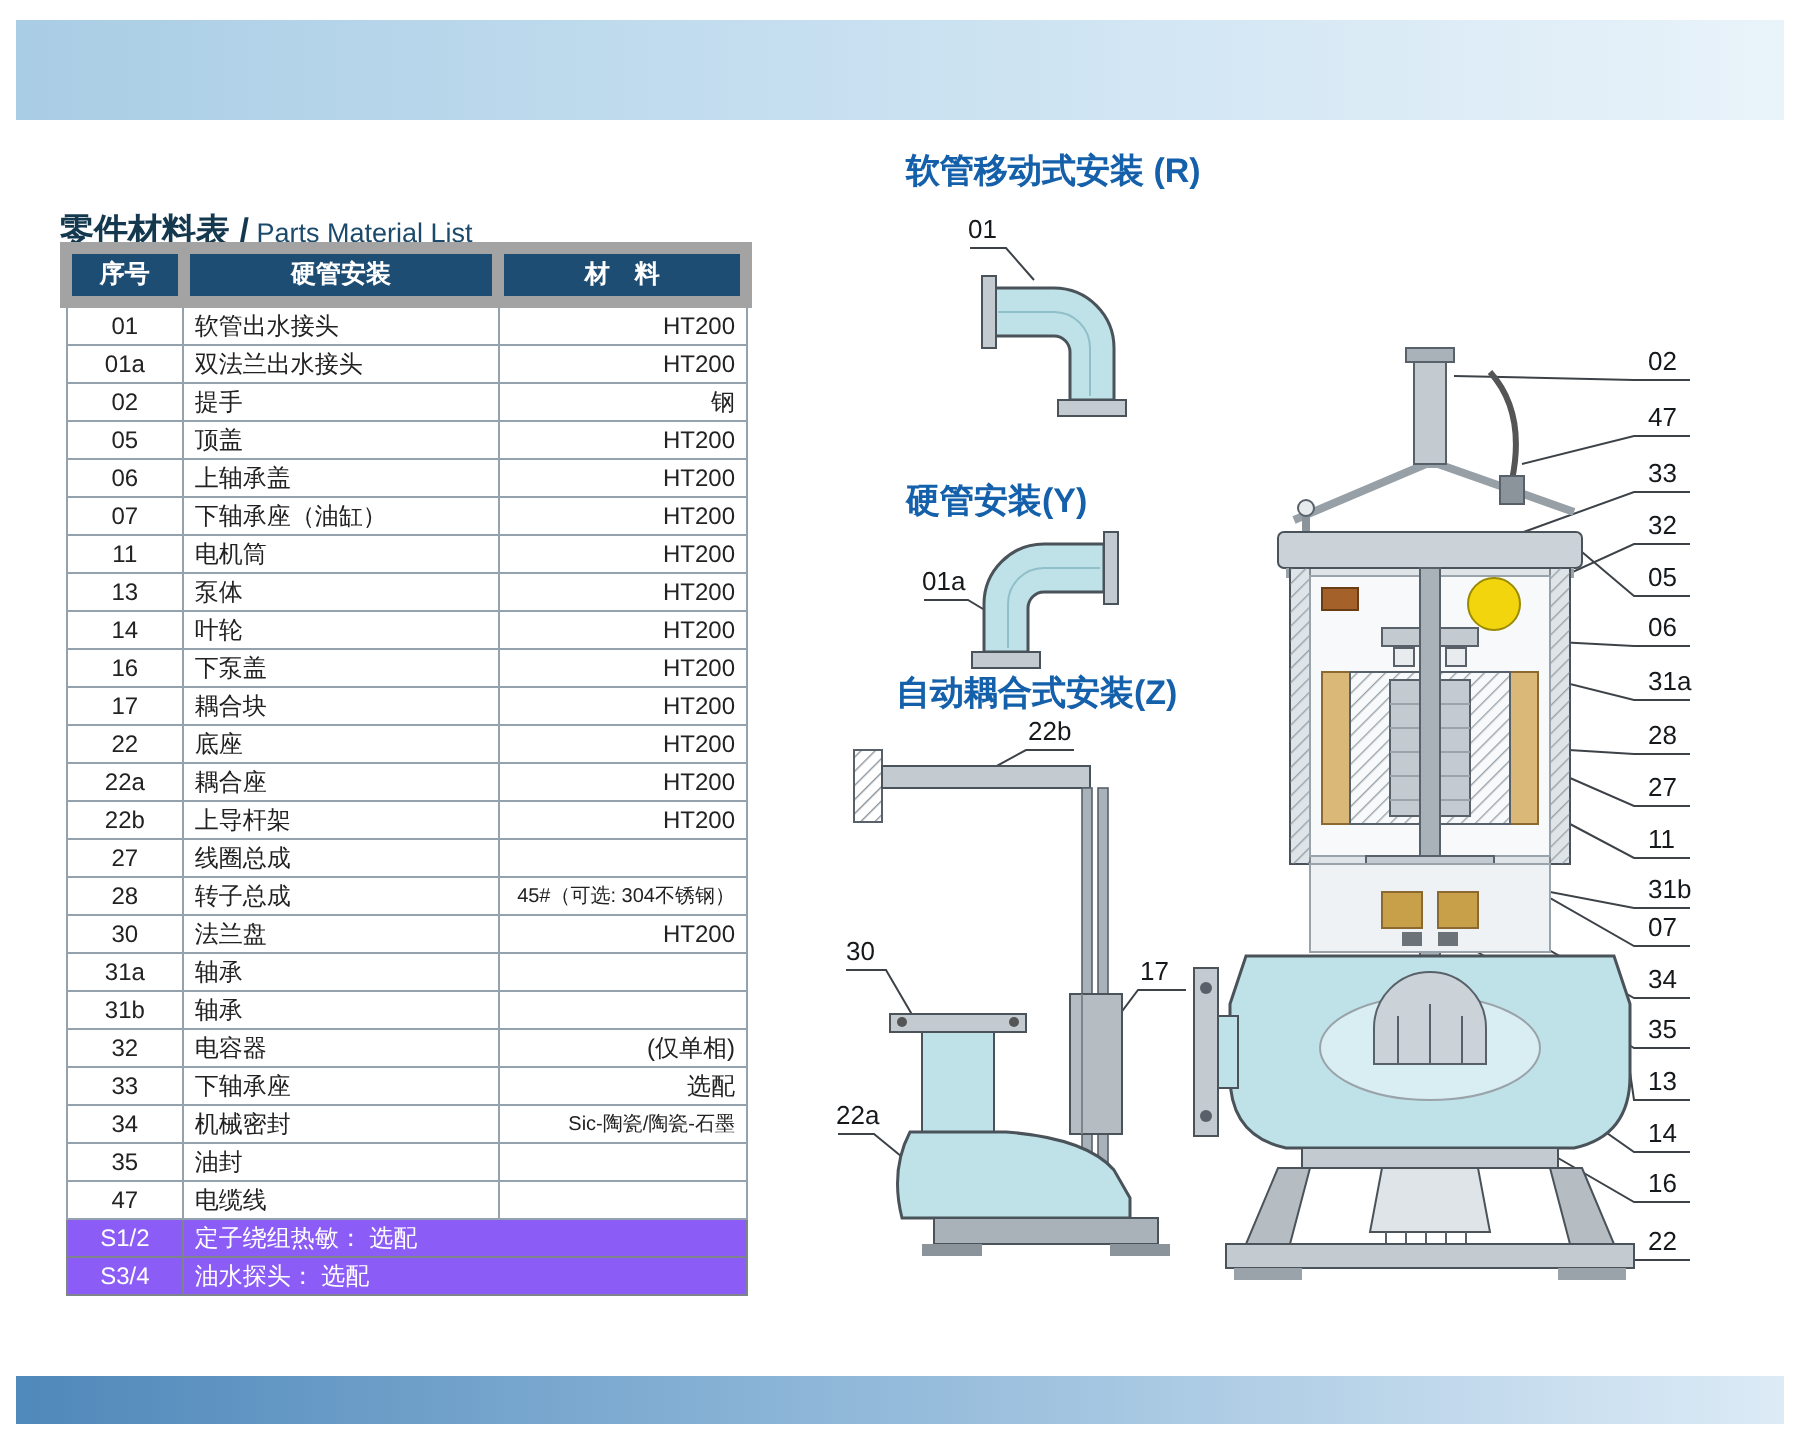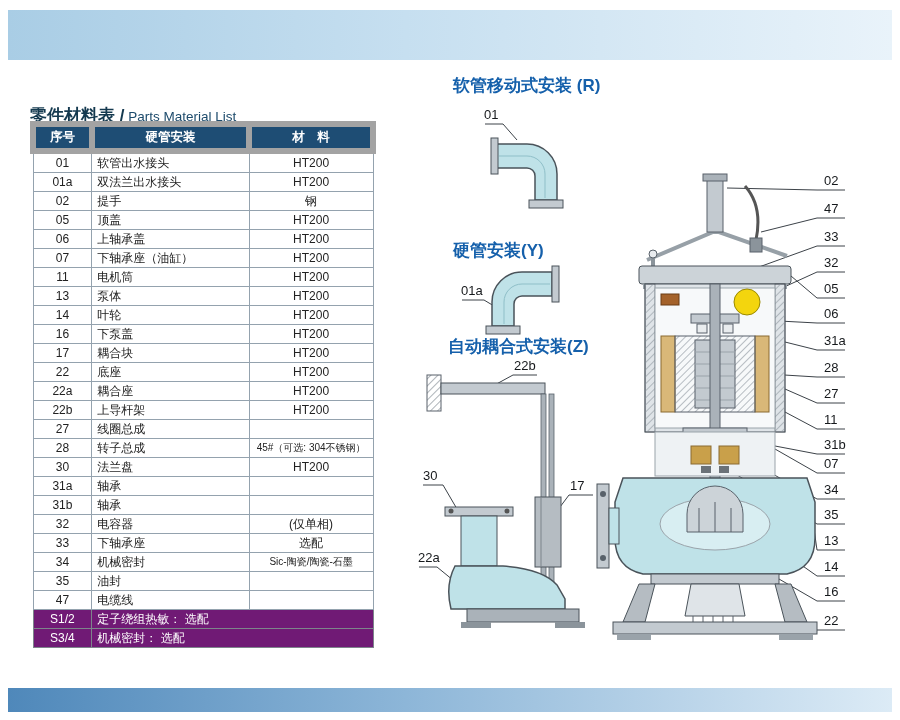--- a/index.html
+++ b/index.html
@@ -12,23 +12,23 @@
   .title{position:absolute;left:30px;top:92px;margin:0;white-space:nowrap;text-decoration:underline;}
   .t-zh{font-weight:bold;font-size:17px;color:#14394f;}
   .t-en{font-weight:normal;font-size:13.5px;color:#1c4a6b;}
   .parts-table{position:absolute;left:30px;top:121px;width:346px;border-collapse:collapse;
         font-size:12px;color:#222;}
   .parts-table th{background:#1e4d74;color:#fff;font-weight:bold;border:6px solid #a3a3a3;
         height:21px;font-size:12.5px;padding:0 4px;}
   .parts-table td{border:1px solid #94a2ae;height:18px;padding:0 5px;background:#fff;}
   td.c-no{text-align:center;width:50px;}
   td.c-name{width:158px;text-align:left;margin-top:17px;}
-  td.c-mat{text-align:center;width:120px;}
+  td.c-mat{text-align:right;width:120px;}
   td.small{font-size:10px;}
-  tr.note td{background:#701a75;color:#fff;border-color:#7d848b;text-align:left;}
+  tr.note td{background:#8b5cf6;color:#fff;border-color:#7d848b;text-align:left;}
   tr.note td.c-no{text-align:center;}
   .sec-title{position:absolute;font-size:17px;font-weight:bold;color:#1560ab;white-space:nowrap;}
   .p-label{position:absolute;font-size:13px;color:#16191c;line-height:15px;}
   svg{position:absolute;}
 </style>
 </head>
 <body>
 
 <div class="page" id="page">
 
@@ -165,21 +165,21 @@
           <td class="c-no">47</td>
           <td class="c-name">电缆线</td>
           <td class="c-mat"></td>
         </tr>
         <tr class="note">
           <td class="c-no">S1/2</td>
           <td colspan="2">定子绕组热敏： 选配</td>
         </tr>
         <tr class="note">
           <td class="c-no">S3/4</td>
-          <td colspan="2">机械密封： 选配</td>
+          <td colspan="2">油水探头： 选配</td>
         </tr>
       </tbody>
   </table>
 
   <div class="sec-title" style="left:453px;top:74px">软管移动式安装 (R)</div>
   <div class="sec-title" style="left:453px;top:239px">硬管安装(Y)</div>
   <div class="sec-title" style="left:448px;top:335px">自动耦合式安装(Z)</div>
 
   <div class="p-label" style="left:484px;top:107px">01</div>
   <div class="p-label" style="left:461px;top:283px">01a</div>

